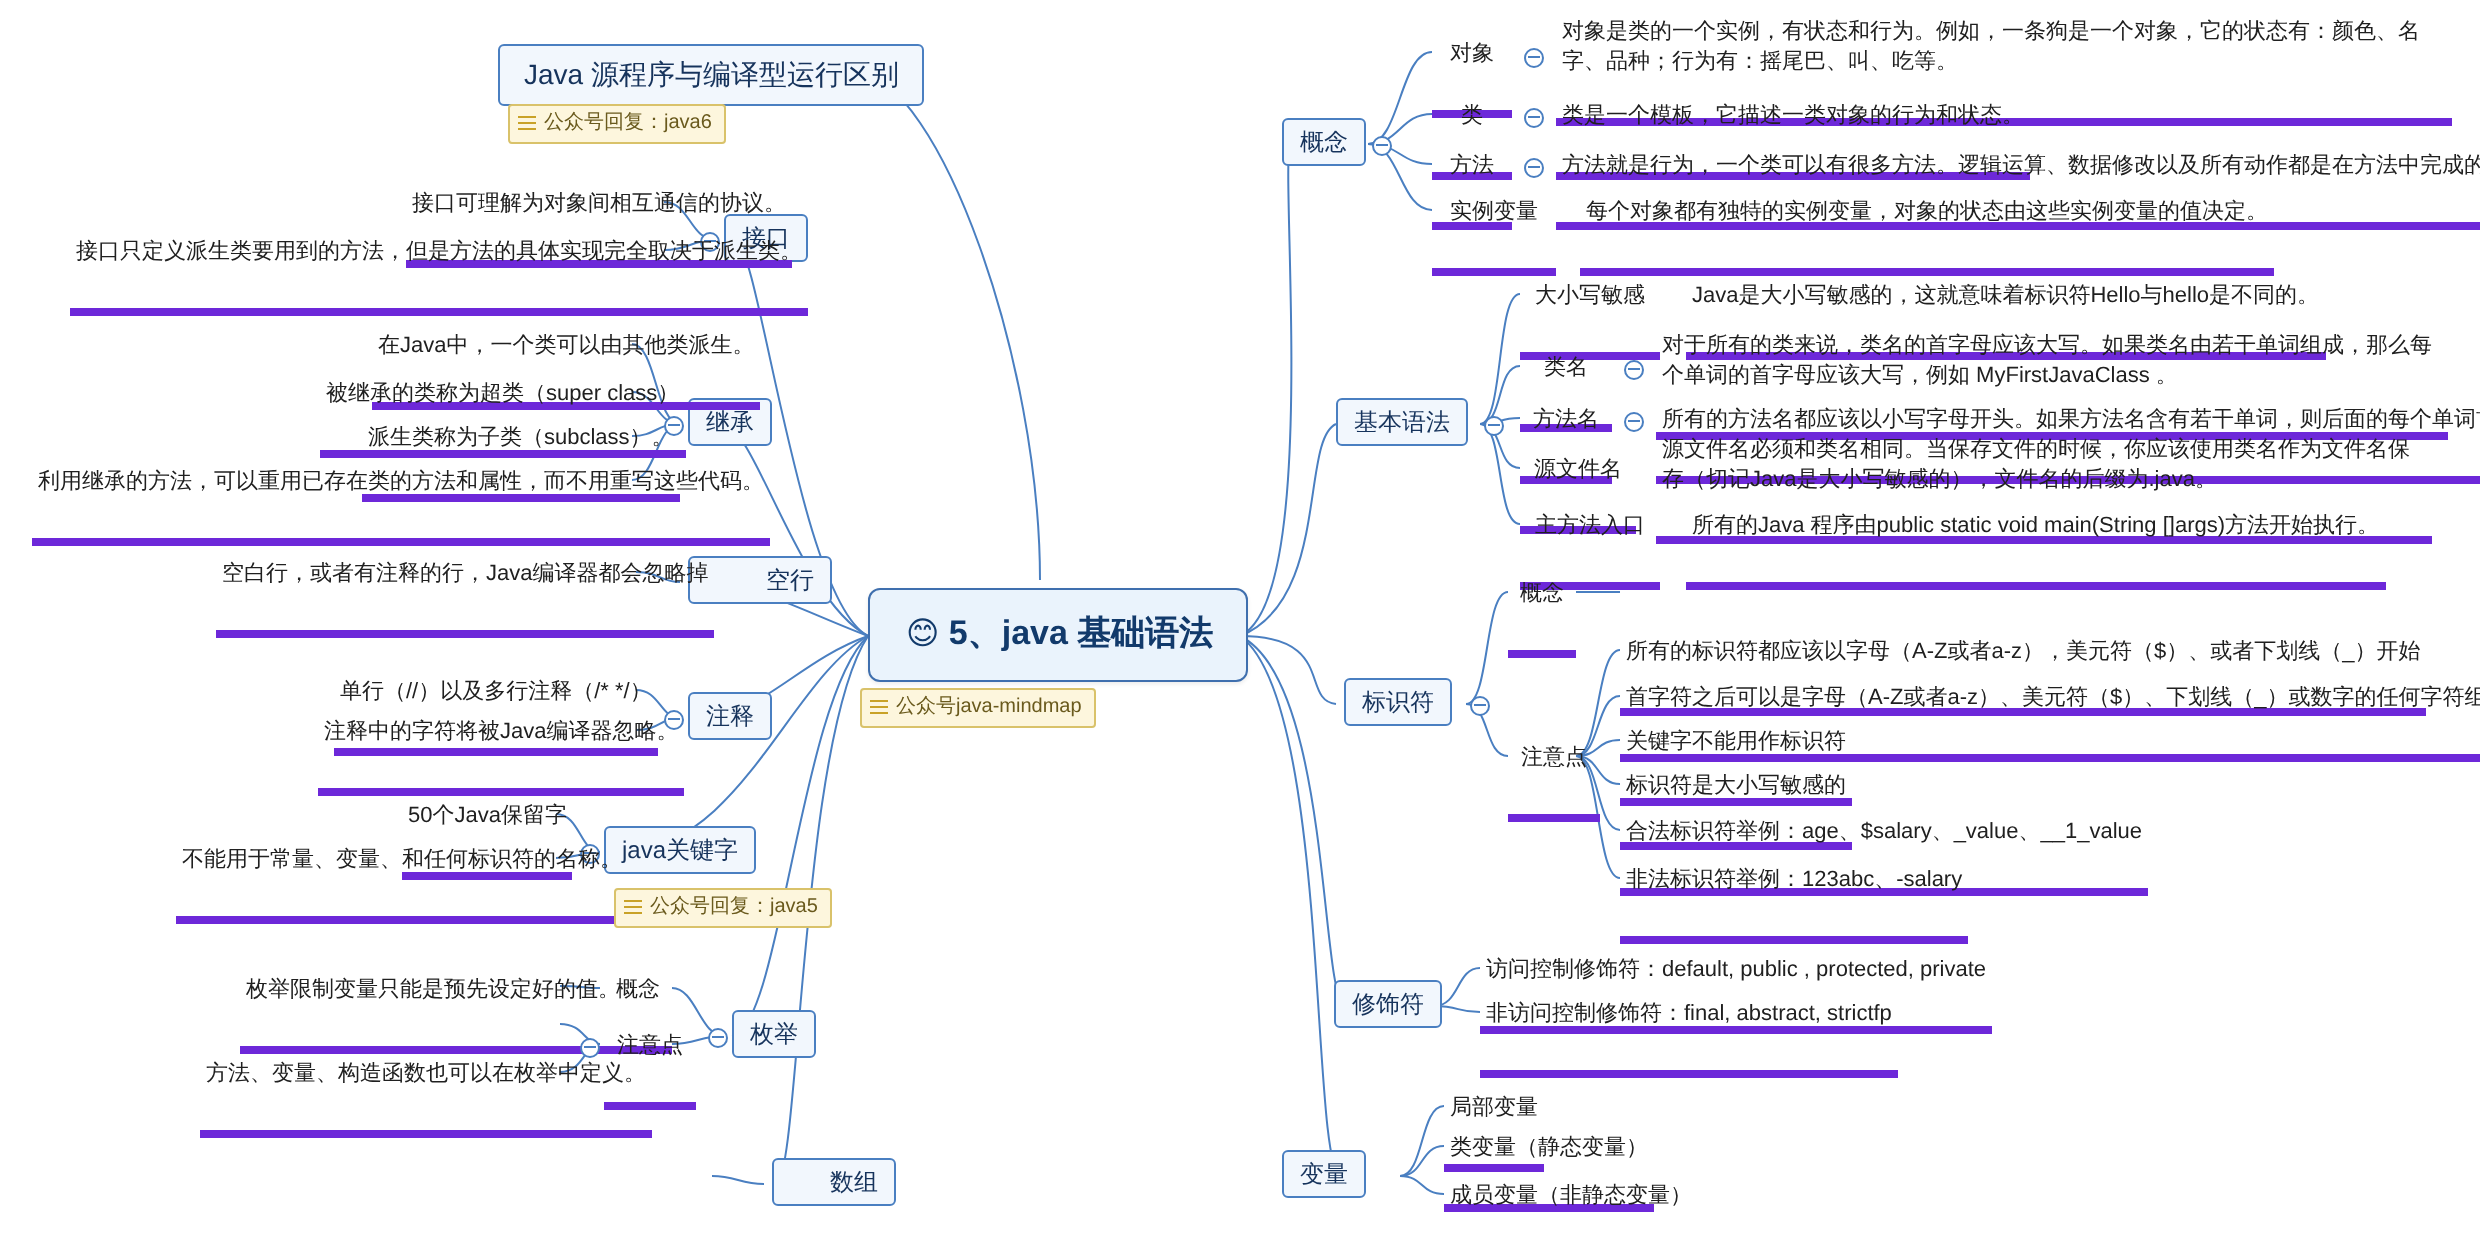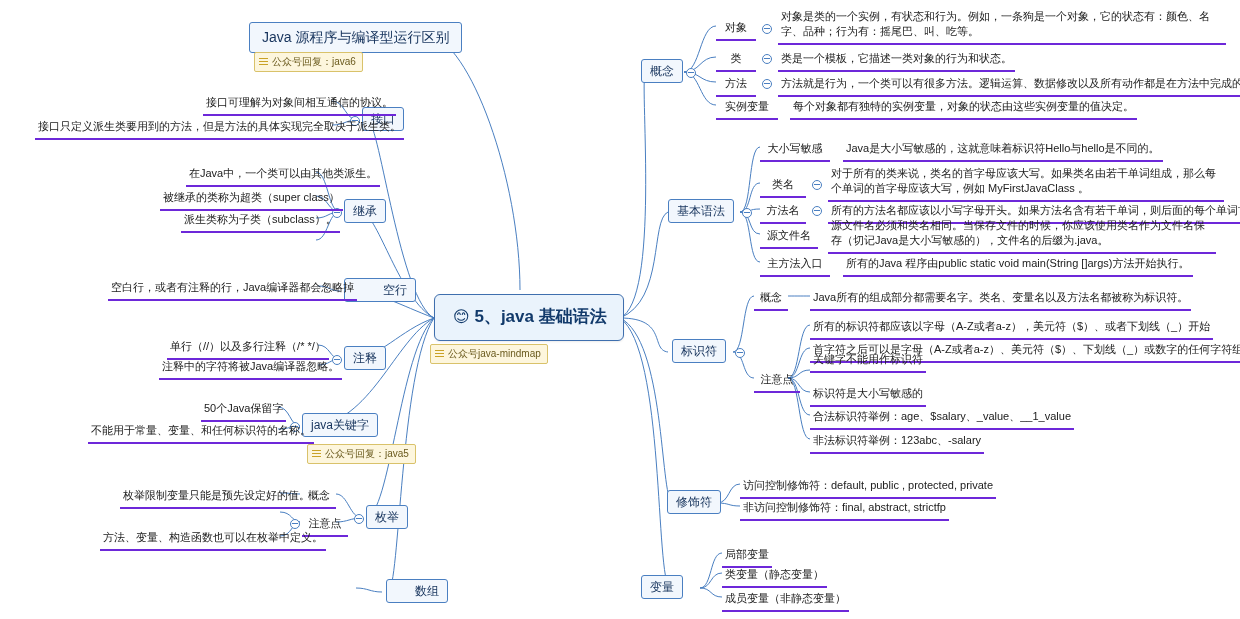--- a/index.html
+++ b/index.html
@@ -15,23 +15,23 @@
   #canvas{position:absolute;left:0;top:0;width:1240px;height:619px;}
   svg#links{position:absolute;left:0;top:0;width:1240px;height:619px;pointer-events:none;}
   .node{
     position:absolute;
     box-sizing:border-box;
     white-space:nowrap;
     line-height:1.35;
   }
   
   .leaf{
-    border-bottom:2px solid #6d28d9;
+    border-bottom:4px solid #6d28d9;
     color:#202020;
-    padding:1px 3px 4px 3px;
+    padding:1px 3px 20px 3px;
     font-size:11px;
     background:transparent;
   }
   .leaf.multiline{white-space:normal;}
   
   .boxed{
     border:1px solid #4a7fc1;
     border-radius:3px;
     background:#f2f7fd;
     padding:3px 8px;
@@ -279,34 +279,31 @@
   </div>
 
   <div class="node boxed" style="left:672px;top:339px;">
     <span>标识符</span>
   </div>
   <div class="toggle minus" style="left:735px;top:348px;"></div>
 
   <div class="node leaf" style="left:754px;top:289px;width:34px;text-align:center;">
     <span>概念</span>
   </div>
-  <div class="node leaf" style="left:810px;top:289px;">
-    <span>Java所有的组成部分都需要名字。类名、变量名以及方法名都被称为标识符。</span>
-  </div>
 
   <div class="node leaf" style="left:754px;top:371px;width:46px;text-align:center;">
     <span>注意点</span>
   </div>
   <div class="node leaf" style="left:810px;top:318px;">
     <span>所有的标识符都应该以字母（A-Z或者a-z），美元符（$）、或者下划线（_）开始</span>
   </div>
   <div class="node leaf" style="left:810px;top:341px;">
     <span>首字符之后可以是字母（A-Z或者a-z）、美元符（$）、下划线（_）或数字的任何字符组合</span>
   </div>
-  <div class="node leaf" style="left:810px;top:351px;">
+  <div class="node leaf" style="left:810px;top:363px;">
     <span>关键字不能用作标识符</span>
   </div>
   <div class="node leaf" style="left:810px;top:385px;">
     <span>标识符是大小写敏感的</span>
   </div>
   <div class="node leaf" style="left:810px;top:408px;">
     <span>合法标识符举例：age、$salary、_value、__1_value</span>
   </div>
   <div class="node leaf" style="left:810px;top:432px;">
     <span>非法标识符举例：123abc、-salary</span>
@@ -352,20 +349,23 @@
   <div class="toggle minus" style="left:332px;top:208px;"></div>
   <div class="node leaf" style="left:186px;top:165px;">
     <span>在Java中，一个类可以由其他类派生。</span>
   </div>
   <div class="node leaf" style="left:160px;top:189px;">
     <span>被继承的类称为超类（super class）</span>
   </div>
   <div class="node leaf" style="left:181px;top:211px;">
     <span>派生类称为子类（subclass）。</span>
   </div>
+  <div class="node leaf" style="left:16px;top:233px;">
+    <span>利用继承的方法，可以重用已存在类的方法和属性，而不用重写这些代码。</span>
+  </div>
 
   <div class="node boxed" style="left:344px;top:278px;padding-left:38px;">
     <span>空行</span>
   </div>
   <div class="node leaf" style="left:108px;top:279px;">
     <span>空白行，或者有注释的行，Java编译器都会忽略掉</span>
   </div>
 
   <div class="node boxed" style="left:344px;top:346px;">
     <span>注释</span>

